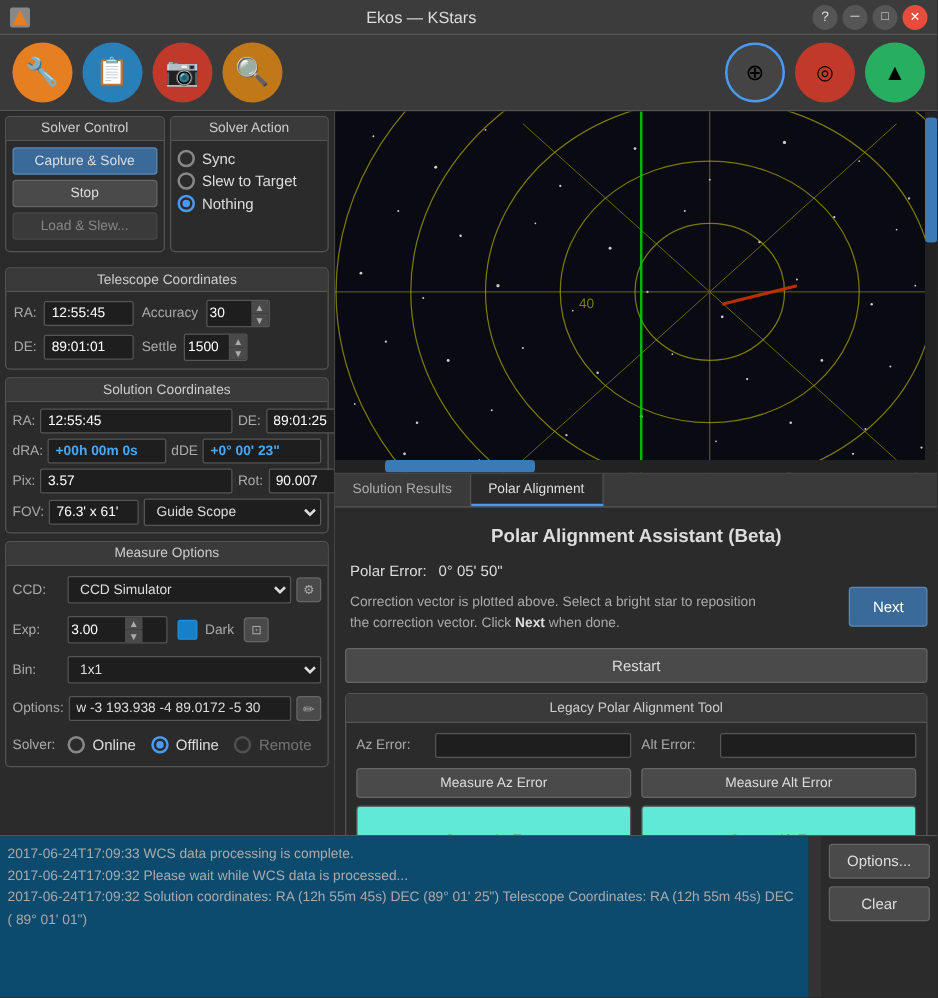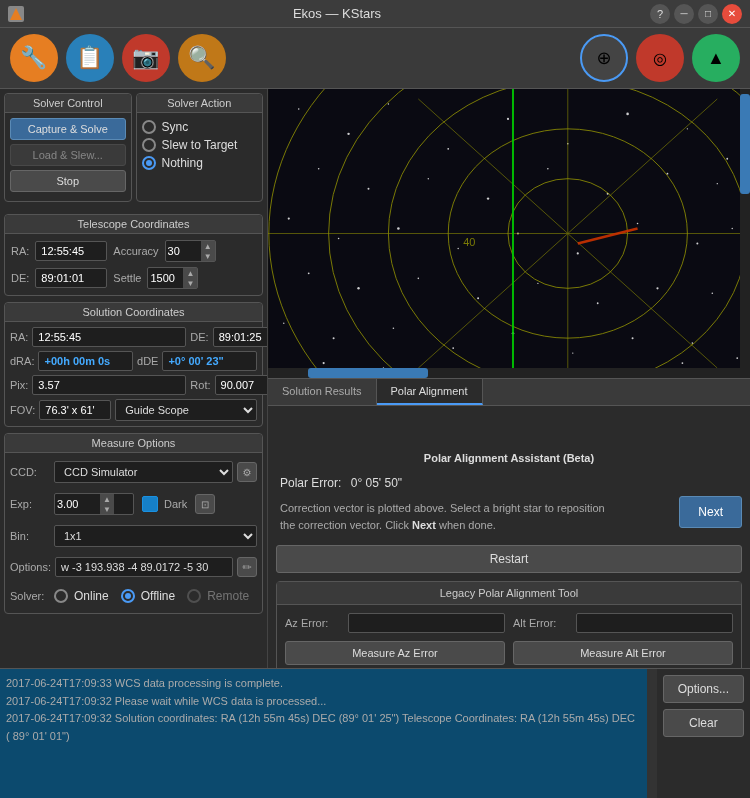--- a/index.html
+++ b/index.html
@@ -179,25 +179,24 @@
     }
 
     
     .right-content {
       padding: 8px;
       flex: 1;
       overflow-y: auto;
     }
     .polar-title {
       text-align: center;
-      font-size: 11px;
+      font-size: 15px;
       font-weight: bold;
       padding: 6px;
       color: #ddd;
-      margin-top: 32px;
     }
     .polar-error {
       font-size: 12px;
       padding: 6px 4px;
       color: #ddd;
     }
     .correction-text {
       font-size: 11px;
       color: #aaa;
       padding: 4px;
@@ -448,22 +447,22 @@
   <div class="content-row">
 
     <div class="left-col">
 
       <div style="display:flex; gap:4px; margin-bottom:6px;">
 
         <div class="panel-section" style="flex:1;">
           <div class="panel-title">Solver Control</div>
           <div class="panel-body" style="padding:5px;">
             <button class="btn btn-primary">Capture &amp; Solve</button>
+            <button class="btn">Stop</button>
             <button class="btn btn-disabled">Load &amp; Slew...</button>
-            <button class="btn">Stop</button>
           </div>
         </div>
 
         <div class="panel-section" style="flex:1;">
           <div class="panel-title">Solver Action</div>
           <div class="panel-body" style="padding:5px;">
             <div class="radio-item">
               <div class="radio-circle"></div>
               <span>Sync</span>
             </div>

